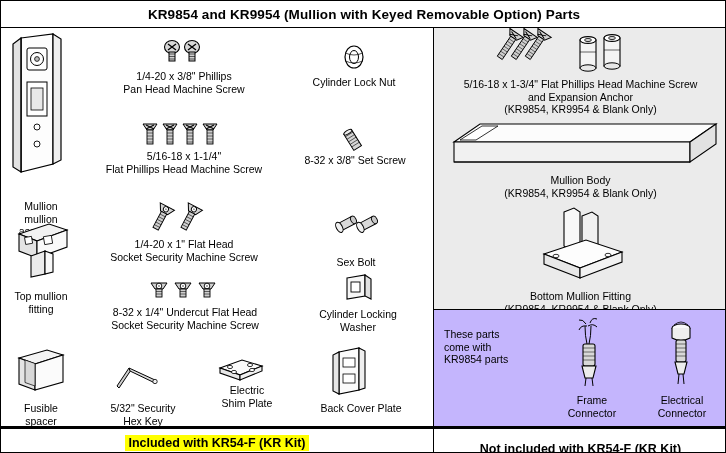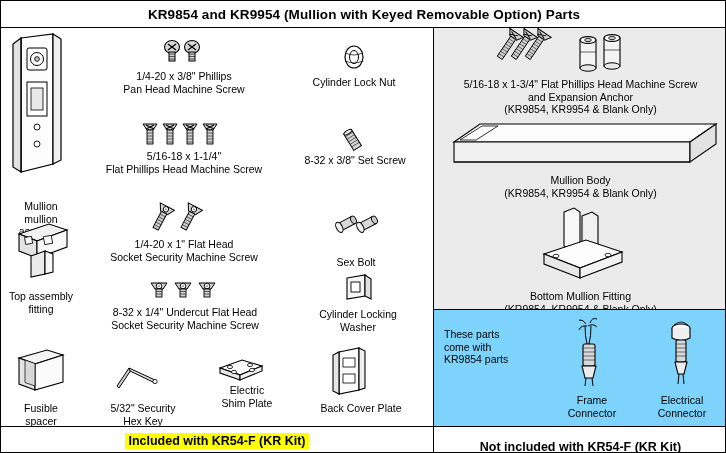--- a/index.html
+++ b/index.html
@@ -65,29 +65,29 @@
     height: 282px;
     background: #ebebeb;
     border-bottom: 1px solid #000;
     box-sizing: border-box;
   }
   .right-white {
     position: absolute;
     left: 0; top: 282px;
     width: 293px;
     height: 116px;
-    background: #7dd3fc;
+    background: #c4b5fd;
   }
   
   .footer {
     position: absolute;
     left: 0; top: 425px;
     width: 726px;
     height: 15px;
-    border-top: 1px solid #000000;
+    border-top: 3px solid #000000;
     box-sizing: border-box;
   }
   .footer-left {
     position: absolute;
     left: 0; top: 0;
     width: 433px;
     height: 27px;
     border-right: 1px solid #000;
     box-sizing: border-box;
     display: flex;
@@ -240,21 +240,21 @@
           <polygon points="8,14 38,4 56,10 26,21" fill="#f2f2f2" stroke="#000" stroke-width="1.1"></polygon>
           <polygon points="8,14 26,21 26,38 8,31" fill="#e3e3e3" stroke="#000" stroke-width="1.1"></polygon>
           <polygon points="26,21 56,10 56,27 26,38" fill="#fafafa" stroke="#000" stroke-width="1.1"></polygon>
           <rect x="14" y="17" width="7" height="7" fill="#fff" stroke="#000" stroke-width="0.8" transform="rotate(-10 17 20)"></rect>
           <rect x="33" y="16" width="8" height="8" fill="#fff" stroke="#000" stroke-width="0.8" transform="rotate(-10 37 20)"></rect>
           <polygon points="20,36 34,31 34,54 20,57" fill="#ebebeb" stroke="#000" stroke-width="1.1"></polygon>
           <polygon points="34,31 42,34 42,52 34,54" fill="#f8f8f8" stroke="#000" stroke-width="1.1"></polygon>
         </svg>
       </div>
       <div class="cap" style="left:0px; top:262px; width:80px;">
-        <div>Top assembly</div>
+        <div>Top mullion</div>
         <div>fitting</div>
       </div>
 
       <div class="item" style="left:148px; top:178px;">
         <svg width="70" height="30" viewBox="0 0 70 30">
           <g transform="rotate(28 18 14)">
             <polygon points="4,2 20,2 16,9 8,9" fill="#d3d3d3" stroke="#000" stroke-width="1"></polygon>
             <circle cx="12" cy="5" r="2.6" fill="#fff" stroke="#000" stroke-width="0.9"></circle>
             <circle cx="12" cy="5" r="0.9" fill="#888"></circle>
             <rect x="9" y="9" width="6" height="18" fill="#cfcfcf" stroke="#000" stroke-width="0.9"></rect>

